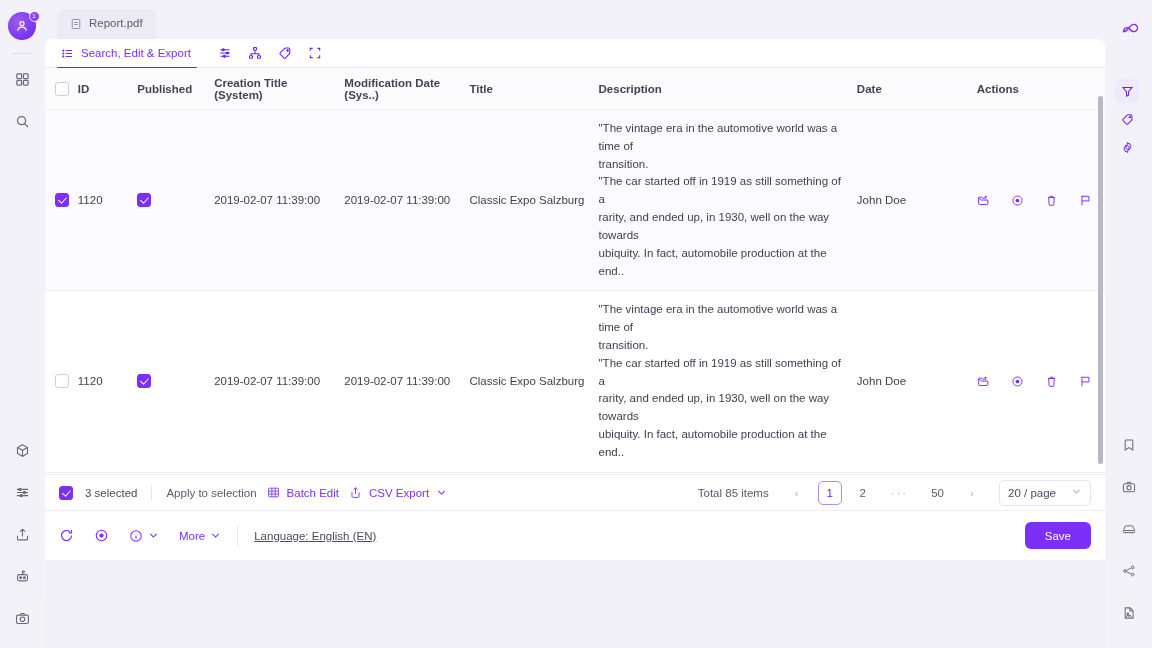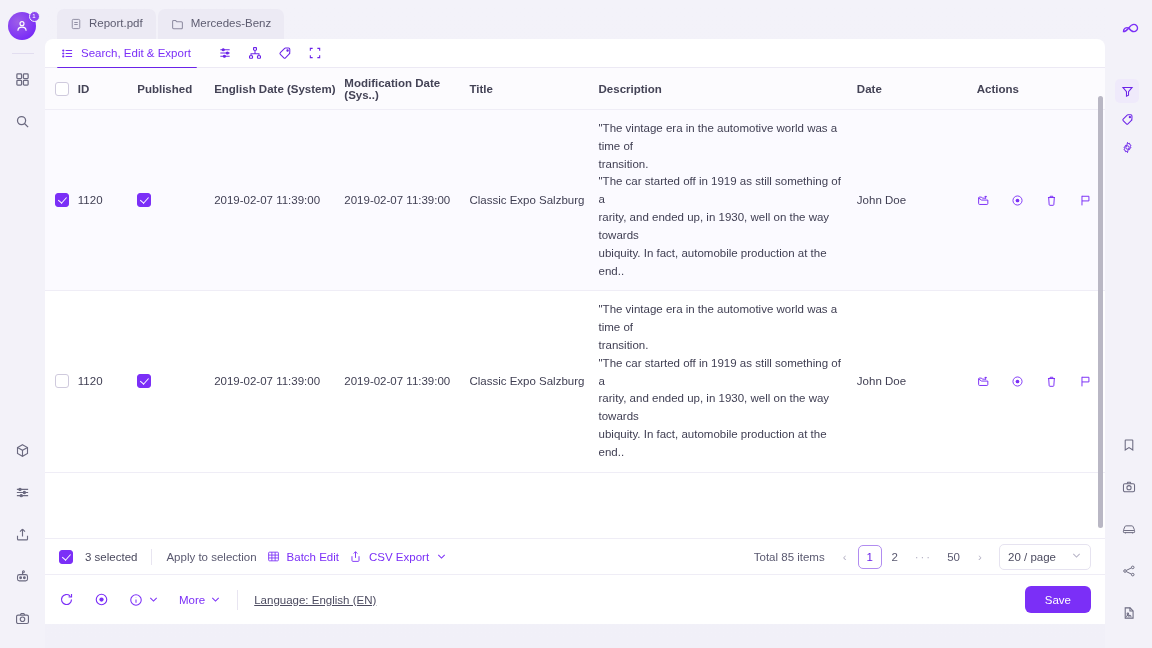--- a/index.html
+++ b/index.html
@@ -53,21 +53,21 @@
   .logo-infinity {
     margin-top: 17px; color: #7b2ff7;
     font-size: 21px; font-weight: 700; letter-spacing: -1px;
     font-family: "DejaVu Sans", sans-serif;
   }
   .rr-spacer { flex: 1 1 auto; }
   .rr-bottom { padding-bottom: 14px; display:flex; flex-direction:column; align-items:center; }
 
   
   .center {
-    flex: 1 1 auto; height: 624px; position: relative;
+    flex: 1 1 auto; height: 560px; position: relative;
     display: flex; flex-direction: column; min-width: 0;
   }
 
   
   .tabbar {
     height: 39px; display: flex; align-items: flex-end; gap: 2px;
     padding-left: 12px; flex: 0 0 39px;
   }
   .tab {
     display: flex; align-items: center; gap: 7px;
@@ -172,21 +172,21 @@
   .selbar {
     flex: 0 0 36px; height: 36px; display: flex; align-items: center;
     border-top: 1px solid #efedf6; padding: 0 14px 0 14px;
     font-size: 11.5px; background: #fff;
   }
   .selbar .left { display: flex; align-items: center; gap: 10px; }
   .sel-count { color: #49485c; margin-left: 2px; }
   .vdiv { width: 1px; height: 16px; background: #e8e5f1; margin: 0 4px; }
   .link { color: #7b2ff7; cursor: pointer; display: flex; align-items: center; gap: 7px; }
   .link.muted { color: #5a5970; }
-  .selbar .right { margin-left: auto; display: flex; align-items: center; gap: 1px; }
+  .selbar .right { margin-left: auto; display: flex; align-items: center; gap: 9px; }
   .total { color: #5a5970; font-size: 11.5px; margin-right: 7px; }
   .pgbtn {
     min-width: 24px; height: 24px; padding: 0 6px; border-radius: 5px;
     display: flex; align-items: center; justify-content: center;
     font-size: 11.5px; color: #5a5970; cursor: pointer; border: 1px solid transparent;
   }
   .pgbtn.current { border: 1px solid #b18cf0; color: #6b23e8; }
   .pgbtn.arrow { color: #b6b3c6; }
   .pgbtn.dots { color: #b6b3c6; letter-spacing: 2px; }
   .pagesize {
@@ -302,26 +302,20 @@
     <div class="tabbar">
       <div class="tab">
         <svg width="12" height="12" viewBox="0 0 24 24" fill="none" stroke="#8d8ba0" stroke-width="1.9">
           <rect x="4.5" y="2.8" width="15" height="18.4" rx="2"></rect>
             <path d="M8.5 9h7M8.5 13h7"></path>
         </svg>
         <span class="tlabel">Report.pdf</span>
       </div>
 
 
-      <div class="tab">
-        <svg width="13" height="13" viewBox="0 0 24 24" fill="none" stroke="#8d8ba0" stroke-width="1.9">
-          <path d="M3 6.6a1.8 1.8 0 011.8-1.8h3.9l1.9 2.2h8.6A1.8 1.8 0 0121 8.8v9.4a1.8 1.8 0 01-1.8 1.8H4.8A1.8 1.8 0 013 18.2z"></path>
-        </svg>
-        <span class="tlabel">Mercedes-Benz</span>
-      </div>
     </div>
 
     <div class="center-wrap">
 
       <div class="panel-tools">
         <div class="ptool active">
           <svg width="13" height="13" viewBox="0 0 24 24" fill="none" stroke="currentColor" stroke-width="1.9">
             <path d="M3.5 4.5h17l-6.6 8v6.2l-3.8 1.8V12.5z"></path>
           </svg>
         </div>
@@ -383,21 +377,21 @@
 
         <div class="table-area">
           <table class="grid">
             <thead>
               <tr>
                 <th class="col-cb">
                   <span class="cb"></span>
                 </th>
                 <th class="col-id">ID</th>
                 <th class="col-pub">Published</th>
-                <th class="col-cd">English Date (System)</th>
+                <th class="col-cd">Creation Title (System)</th>
                 <th class="col-md">Modification Date (Sys..)</th>
                 <th class="col-title">Title</th>
                 <th class="col-desc">Description</th>
                 <th class="col-name">Date</th>
                 <th class="col-act">Actions</th>
               </tr>
             </thead>
             <tbody>
 
               <tr class="row-selected">

